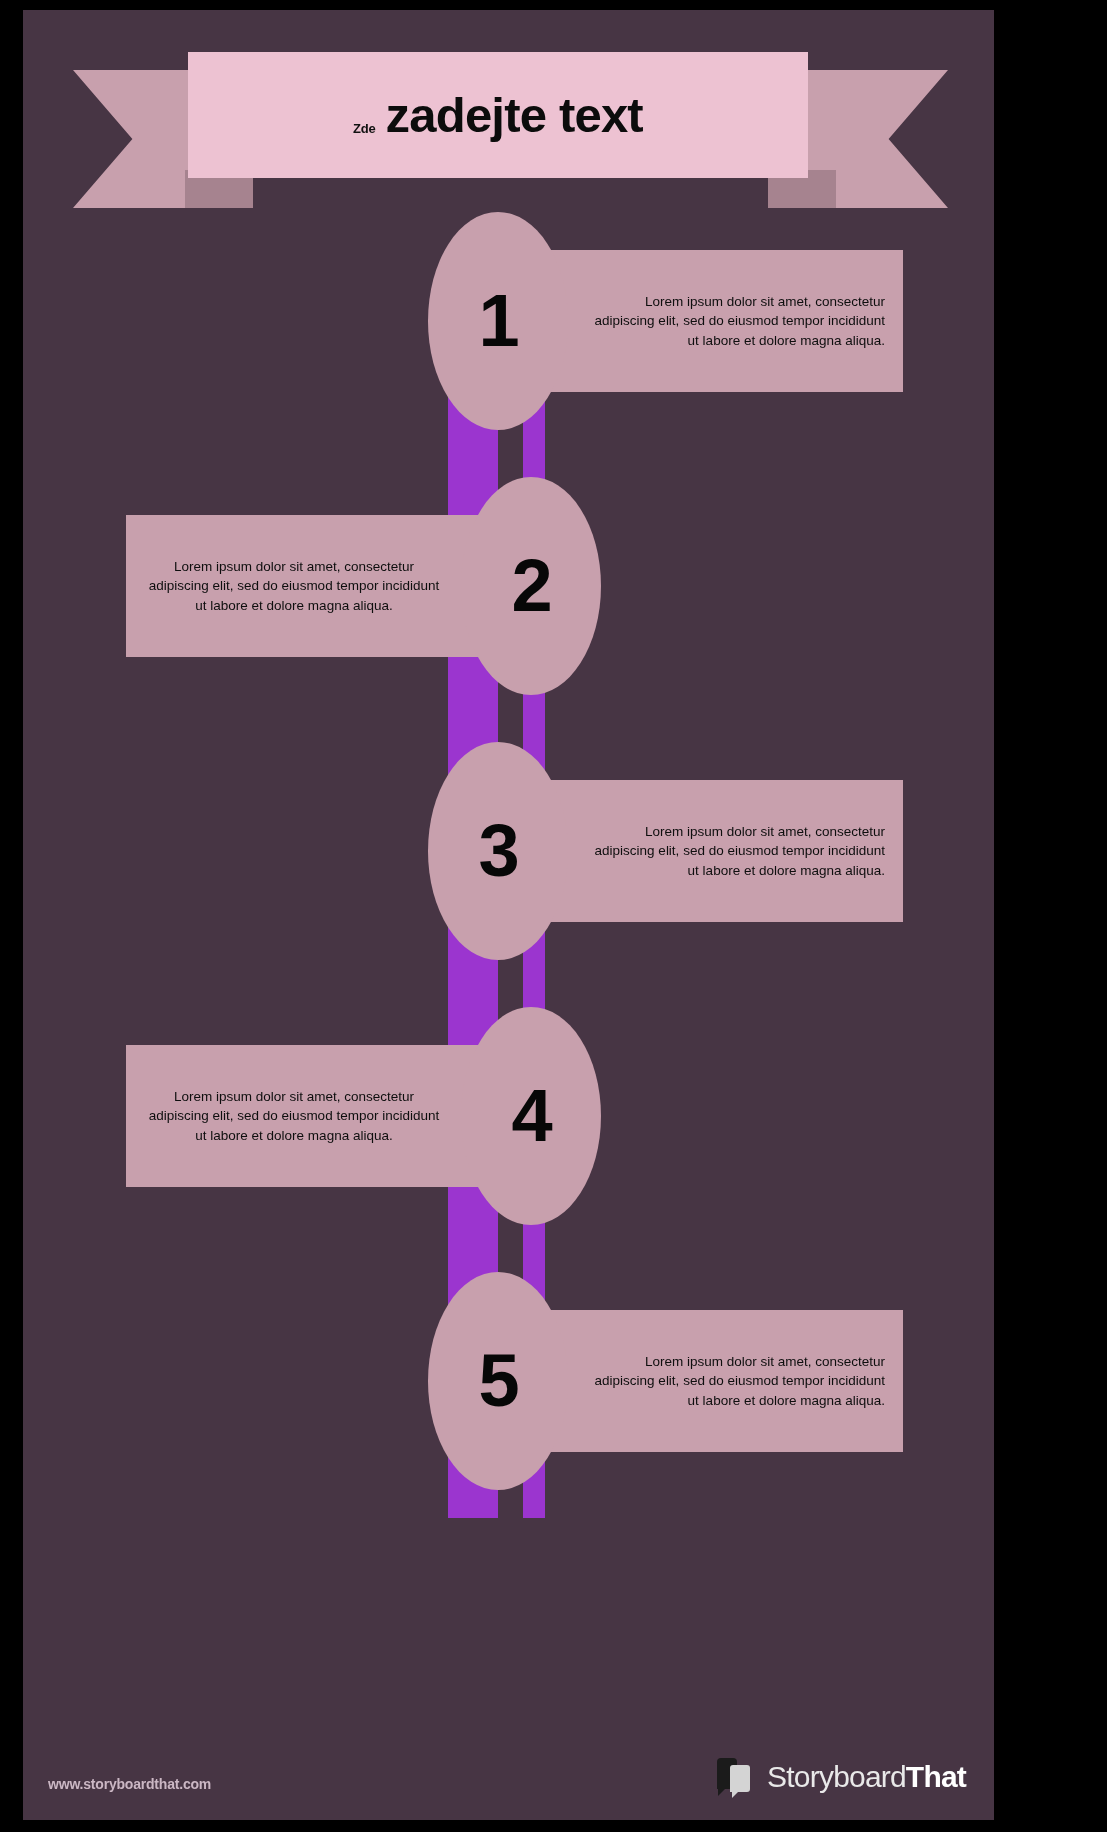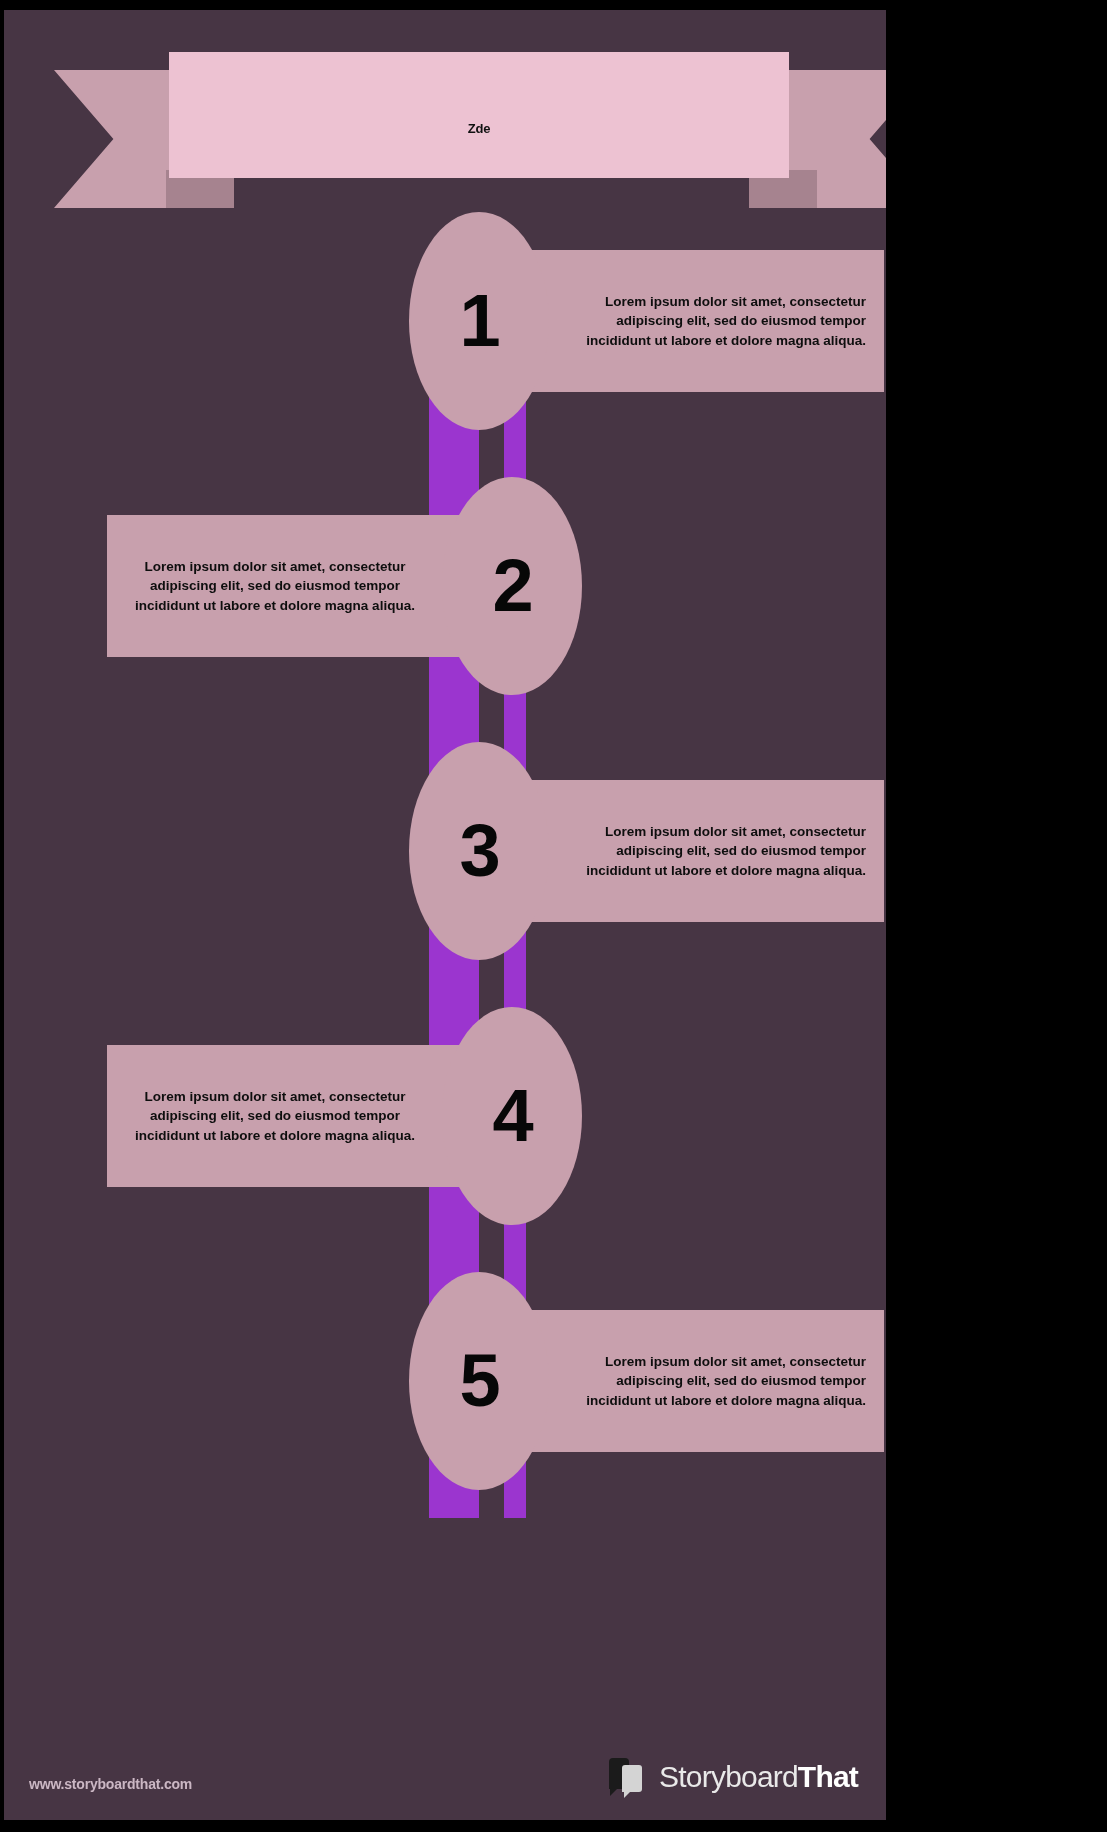--- a/index.html
+++ b/index.html
@@ -7,23 +7,23 @@
   html, body {
     width: 1107px;
     height: 1832px;
     background: #000000;
     font-family: "Liberation Sans", sans-serif;
     overflow: hidden;
   }
 
   #poster {
     position: absolute;
-    left: 4px;
+    left: 23px;
     top: 10px;
-    width: 882px;
+    width: 971px;
     height: 1810px;
     background: #473544;
     overflow: hidden;
   }
 
   
   #ribbon {
     position: absolute;
     left: 50px;
     top: 60px;
@@ -102,21 +102,21 @@
     background: #c8a0ad;
     display: flex;
     align-items: center;
     padding: 0 18px;
   }
   .step.right .step-box { left: 115px; justify-content: flex-end; }
   .step.left  .step-box { right: 115px; justify-content: flex-start; }
 
   .step-text {
     font-size: 13.5px;
-    font-weight: 700;
+    font-weight: 400;
     line-height: 1.42;
     color: #0e0e0e;
     width: 300px;
   }
   .step.right .step-text { text-align: right; }
   .step.left  .step-text { text-align: center; }
 
   .step-circle {
     position: absolute;
     top: -38px;
@@ -202,20 +202,21 @@
 
 <div id="poster">
 
   <div id="ribbon">
     <div class="ribbon-tail left"></div>
     <div class="ribbon-tail right"></div>
     <div class="ribbon-fold left"></div>
     <div class="ribbon-fold right"></div>
     <div id="ribbon-plate">
       <span id="title-small">Zde</span>
+      <span id="title-main">zadejte text</span>
     </div>
   </div>
 
   <div id="spine-a" class="spine"></div>
   <div id="spine-b" class="spine"></div>
 
   <div id="step-1" class="step right">
     <div class="step-box">
       <div class="step-text">Lorem ipsum dolor sit amet, consectetur adipiscing elit, sed do eiusmod tempor incididunt ut labore et dolore magna aliqua.</div>
     </div>

